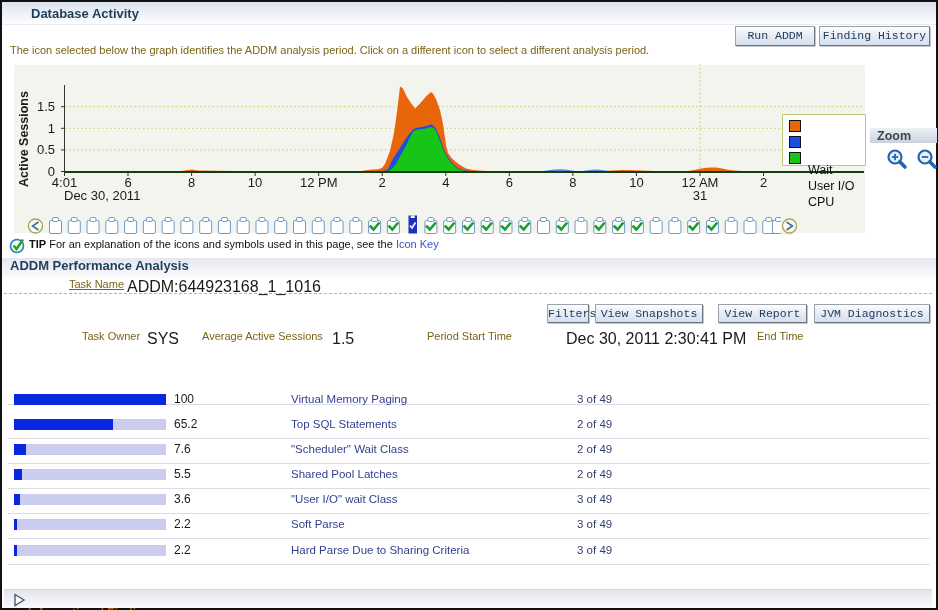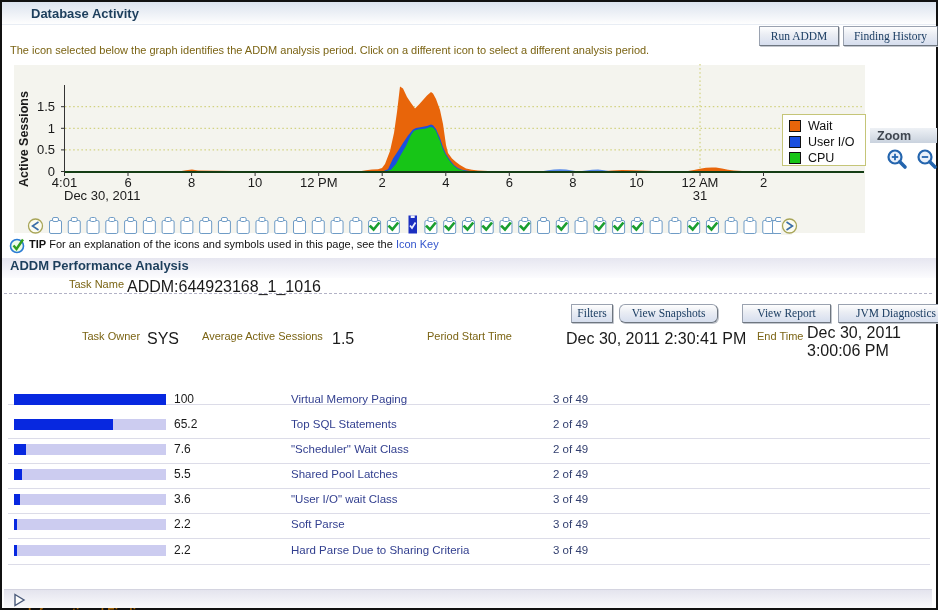--- a/index.html
+++ b/index.html
@@ -1,53 +1,53 @@
 <!DOCTYPE html>
 <html><head><meta charset="utf-8">
 <style>
 * { margin:0; padding:0; box-sizing:border-box; }
 html,body { width:938px; height:610px; background:#fff; font-family:"Liberation Sans",sans-serif; overflow:hidden; }
 #page { position:absolute; left:0; top:0; width:938px; height:610px; border:2px solid #111; background:#fff; }
 .abs { position:absolute; }
 #topband { left:0; top:0; width:934px; height:23px; background:linear-gradient(#dce3ee,#f5f7fa 75%,#fefefe); border-bottom:1px solid #e8edf4; }
 #title { left:5px; top:4px; font-size:13px; font-weight:bold; color:#1c3e5c;padding-left:24px; }
-.btn { position:absolute; height:19px; background:linear-gradient(#fefefe,#ebeef4 40%,#d6deee); border:1px solid #9aa2b0; border-right-color:#6e7680; border-bottom-color:#6e7680; box-shadow:1px 1px 0 #c2c6cd; color:#1c3e63; font-size:11.5px; font-family:Liberation Serif, serif; text-align:center; line-height:17px; border-radius:1px;margin-left:24px; }
+.btn { position:absolute; height:19px; background:linear-gradient(#fefefe,#ebeef4 40%,#d6deee); border:1px solid #9aa2b0; border-right-color:#6e7680; border-bottom-color:#6e7680; box-shadow:1px 1px 0 #c2c6cd; color:#1c3e63; font-size:11.5px; font-family:Liberation Mono, monospace; text-align:center; line-height:17px; border-radius:1px; }
 #instr { left:8px; top:42px; font-size:11px; color:#7b6414; }
 #chartpanel { left:12px; top:63px; width:851px; height:168px; background:#f4f4ee; }
 #chartsvg { left:0; top:0; width:938px; height:240px; }
 #legend { left:780px; top:112px; width:84px; height:52px; background:#fff; border:1px solid #c5c578; }
-.lrow { position:absolute; left:6px; font-size:12.5px; color:#111; }
+.lrow { position:absolute; left:6px; font-size:12.5px; color:#111;margin-top:44px; }
 .sw { position:absolute; left:6px; width:12px; height:12px; border:1px solid #111; }
 #zoomband { left:868px; top:126px; width:67px; height:15px; background:linear-gradient(#eef1f5,#c9d2de); }
 #zoomlbl { left:875px; top:127px; font-size:12.5px; font-weight:bold; color:#3f4650; }
 #tiprow { left:27px; top:236px; font-size:11px; color:#111; }
 #addmband { left:0; top:256px; width:934px; height:20px; background:linear-gradient(#e6e6f0,#fcfcfe); }
 #addmtitle { left:8px; top:256px; font-size:13px; font-weight:bold; color:#1c3e5c; }
 .lbl { position:absolute; font-size:11px; color:#7b6414; }
 .val { position:absolute; font-size:16px; color:#1a1a1a; }
 #dash { left:2px; top:291px; width:928px; border-top:1px dashed #b2b2c6; }
 #tablewrap { left:6px; top:364px; width:924px; height:199px; border:1px solid #c9c9bb; background:#fff; }
 #thead { position:absolute; left:0; top:0; width:922px; height:23px; background:linear-gradient(#fdfdfd,#e9e9e2); border-bottom:1px solid #c9c9bb; }
 .thtxt { position:absolute; top:6px; font-size:11px; color:#222; }
 .colline { position:absolute; top:0; width:1px; height:197px; background:#d7d7ce; }
 .trow { position:absolute; width:922px; border-bottom:1px solid #dcdce8; }
 .bartrack { position:absolute; left:6px; width:152px; height:11px; background:#ccccf0; }
 .barfill { position:absolute; left:0; top:0; height:11px; background:#0728e0; }
 .barval { position:absolute; left:166px; top:3px; font-size:12px; color:#1a1a1a; }
 .flink { position:absolute; left:283px; top:4px; font-size:11.5px; color:#323f8f; }
-.occ { position:absolute; left:545px; top:4px; font-size:11.5px; color:#323f6f;text-align:center; }
+.occ { position:absolute; left:569px; top:4px; font-size:11.5px; color:#323f6f;text-align:center; }
 #botband { left:2px; top:587px; width:928px; height:19px; background:linear-gradient(#e4e4ee,#fafafc); border-top:1px solid #d4d4e0; }
 #bottitle { left:26px; top:604px; font-size:12px; font-weight:bold; color:#a16207; }
 </style></head>
 <body>
 <div id="page">
  <div id="topband" class="abs"></div>
  <div id="title" class="abs">Database Activity</div>
  <div class="btn" style="left:733px;top:24px;width:80px;height:20px;line-height:18px;">Run ADDM</div>
- <div class="btn" style="left:817px;top:24px;width:95px;height:20px;line-height:18px;">Finding History</div>
+ <div class="btn" style="left:817px;top:24px;width:111px;height:20px;line-height:18px;">Finding History</div>
  <div id="instr" class="abs">The icon selected below the graph identifies the ADDM analysis period. Click on a different icon to select a different analysis period.</div>
  <div id="chartpanel" class="abs"></div>
  <svg id="chartsvg" class="abs" viewBox="0 0 938 240" font-family="Liberation Sans,sans-serif">
 <line x1="63" y1="147.9" x2="862" y2="147.9" stroke="#caca66" stroke-width="1" stroke-dasharray="1.5,2.6"></line>
 <line x1="63" y1="126.3" x2="862" y2="126.3" stroke="#caca66" stroke-width="1" stroke-dasharray="1.5,2.6"></line>
 <line x1="63" y1="104.7" x2="862" y2="104.7" stroke="#caca66" stroke-width="1" stroke-dasharray="1.5,2.6"></line>
 <line x1="698" y1="62" x2="698" y2="169.5" stroke="#caca66" stroke-width="1" stroke-dasharray="1.5,2.6"></line>
 <path d="M 63.0 169.2 L 178.0 169.2 L 184.0 168.2 L 190.0 167.6 L 196.0 168.4 L 250.0 169.2 L 358.0 169.2 L 364.0 168.2 L 370.0 167.4 L 376.0 167.2 L 380.0 166.0 L 383.0 162.0 L 388.0 149.0 L 392.0 131.0 L 395.0 110.0 L 398.0 84.5 L 401.0 86.5 L 405.0 95.0 L 409.0 101.0 L 413.0 106.5 L 417.0 102.5 L 421.0 98.0 L 425.0 93.5 L 429.0 90.0 L 431.0 91.5 L 434.0 97.0 L 438.0 108.0 L 441.0 122.0 L 444.0 143.0 L 446.0 151.0 L 450.0 156.5 L 454.0 160.0 L 458.0 163.0 L 464.0 166.5 L 470.0 167.8 L 476.0 168.5 L 486.0 168.9 L 530.0 169.2 L 600.0 169.2 L 610.0 168.4 L 620.0 167.9 L 632.0 168.2 L 645.0 168.8 L 658.0 169.2 L 686.0 169.0 L 692.0 168.0 L 698.0 166.8 L 704.0 165.8 L 710.0 165.4 L 714.0 165.6 L 720.0 166.6 L 726.0 167.7 L 732.0 168.5 L 740.0 169.0 L 862.0 169.3 L 862.0 169.5 L 63.0 169.5 Z" fill="#e8650a"></path>
 <path d="M 381.0 169.3 L 386.0 167.3 L 391.0 156.5 L 396.0 149.0 L 401.0 141.0 L 406.0 133.5 L 411.0 127.5 L 414.0 126.0 L 417.0 125.6 L 421.0 124.8 L 425.0 124.0 L 429.0 122.6 L 431.0 123.2 L 434.0 127.0 L 438.0 136.0 L 441.0 145.0 L 444.0 152.0 L 448.0 158.0 L 452.0 163.0 L 456.0 166.0 L 460.0 167.7 L 466.0 168.7 L 471.0 169.3 L 471.0 169.5 L 381.0 169.5 Z" fill="#1a4fe0"></path>
 <path d="M 540.0 169.3 L 546.0 168.3 L 552.0 167.5 L 558.0 167.2 L 564.0 167.6 L 570.0 168.5 L 575.0 169.3 L 575.0 169.5 L 540.0 169.5 Z" fill="#5588e8"></path>
@@ -294,35 +294,34 @@
    <line x1="45.8" y1="13.8" x2="51" y2="19" stroke="#2465ae" stroke-width="3.6" stroke-linecap="round"></line>
    <line x1="37.8" y1="9" x2="44.2" y2="9" stroke="#2465ae" stroke-width="1.8"></line>
  </svg>
  <svg class="abs" style="left:7px;top:235px;width:18px;height:17px;" viewBox="0 0 18 17">
    <circle cx="8" cy="9" r="6.5" fill="#eefce8" stroke="#2a7cd4" stroke-width="1.6"></circle>
    <path d="M4.5 8.5 L7.5 12 L14 2.5" fill="none" stroke="#2f9e1e" stroke-width="2.4"></path>
  </svg>
  <div id="tiprow" class="abs"><b>TIP</b> For an explanation of the icons and symbols used in this page, see the <span style="color:#3355cc;">Icon Key</span></div>
  <div id="addmband" class="abs"></div>
  <div id="addmtitle" class="abs">ADDM Performance Analysis</div>
- <div class="lbl" style="left:67px;top:276px;">Task Name</div>
+ <div class="lbl" style="left:67px;top:276px;text-decoration:underline;">Task Name</div>
  <div class="val" style="left:125px;top:276px;">ADDM:644923168_1_1016</div>
  <div id="dash" class="abs"></div>
  <div class="btn" style="left:545px;top:302px;width:42px;">Filters</div>
- <div class="btn" style="left:593px;top:302px;width:99px;border-radius:6px;">View Snapshots</div>
+ <div class="btn" style="left:593px;top:302px;width:108px;">View Snapshots</div>
  <div class="btn" style="left:716px;top:302px;width:89px;">View Report</div>
  <div class="btn" style="left:812px;top:302px;width:116px;">JVM Diagnostics</div>
  <div class="lbl" style="left:80px;top:328px;">Task Owner</div>
  <div class="val" style="left:145px;top:328px;">SYS</div>
  <div class="lbl" style="left:200px;top:328px;">Average Active Sessions</div>
  <div class="val" style="left:330px;top:328px;">1.5</div>
  <div class="lbl" style="left:425px;top:328px;">Period Start Time</div>
  <div class="val" style="left:544px;top:328px;margin-left:20px;">Dec 30, 2011 2:30:41 PM</div>
  <div class="lbl" style="left:755px;top:328px;">End Time</div>
- <div class="val" style="left:805px;top:322px;width:112px;">Dec 30, 2011 3:00:06 PM</div>
 <div class="trow abs" style="left:6px;top:387px;height:16px;">
       <div class="bartrack" style="top:5px;">
         <div class="barfill" style="width:152.0px;"></div>
       </div>
       <div class="barval">100</div>
       <div class="flink">Virtual Memory Paging</div>
       <div class="occ">3 of 49</div>
     </div>
 <div class="trow abs" style="left:6px;top:412px;height:25px;padding-left:16px;">
       <div class="bartrack" style="top:5px;">

